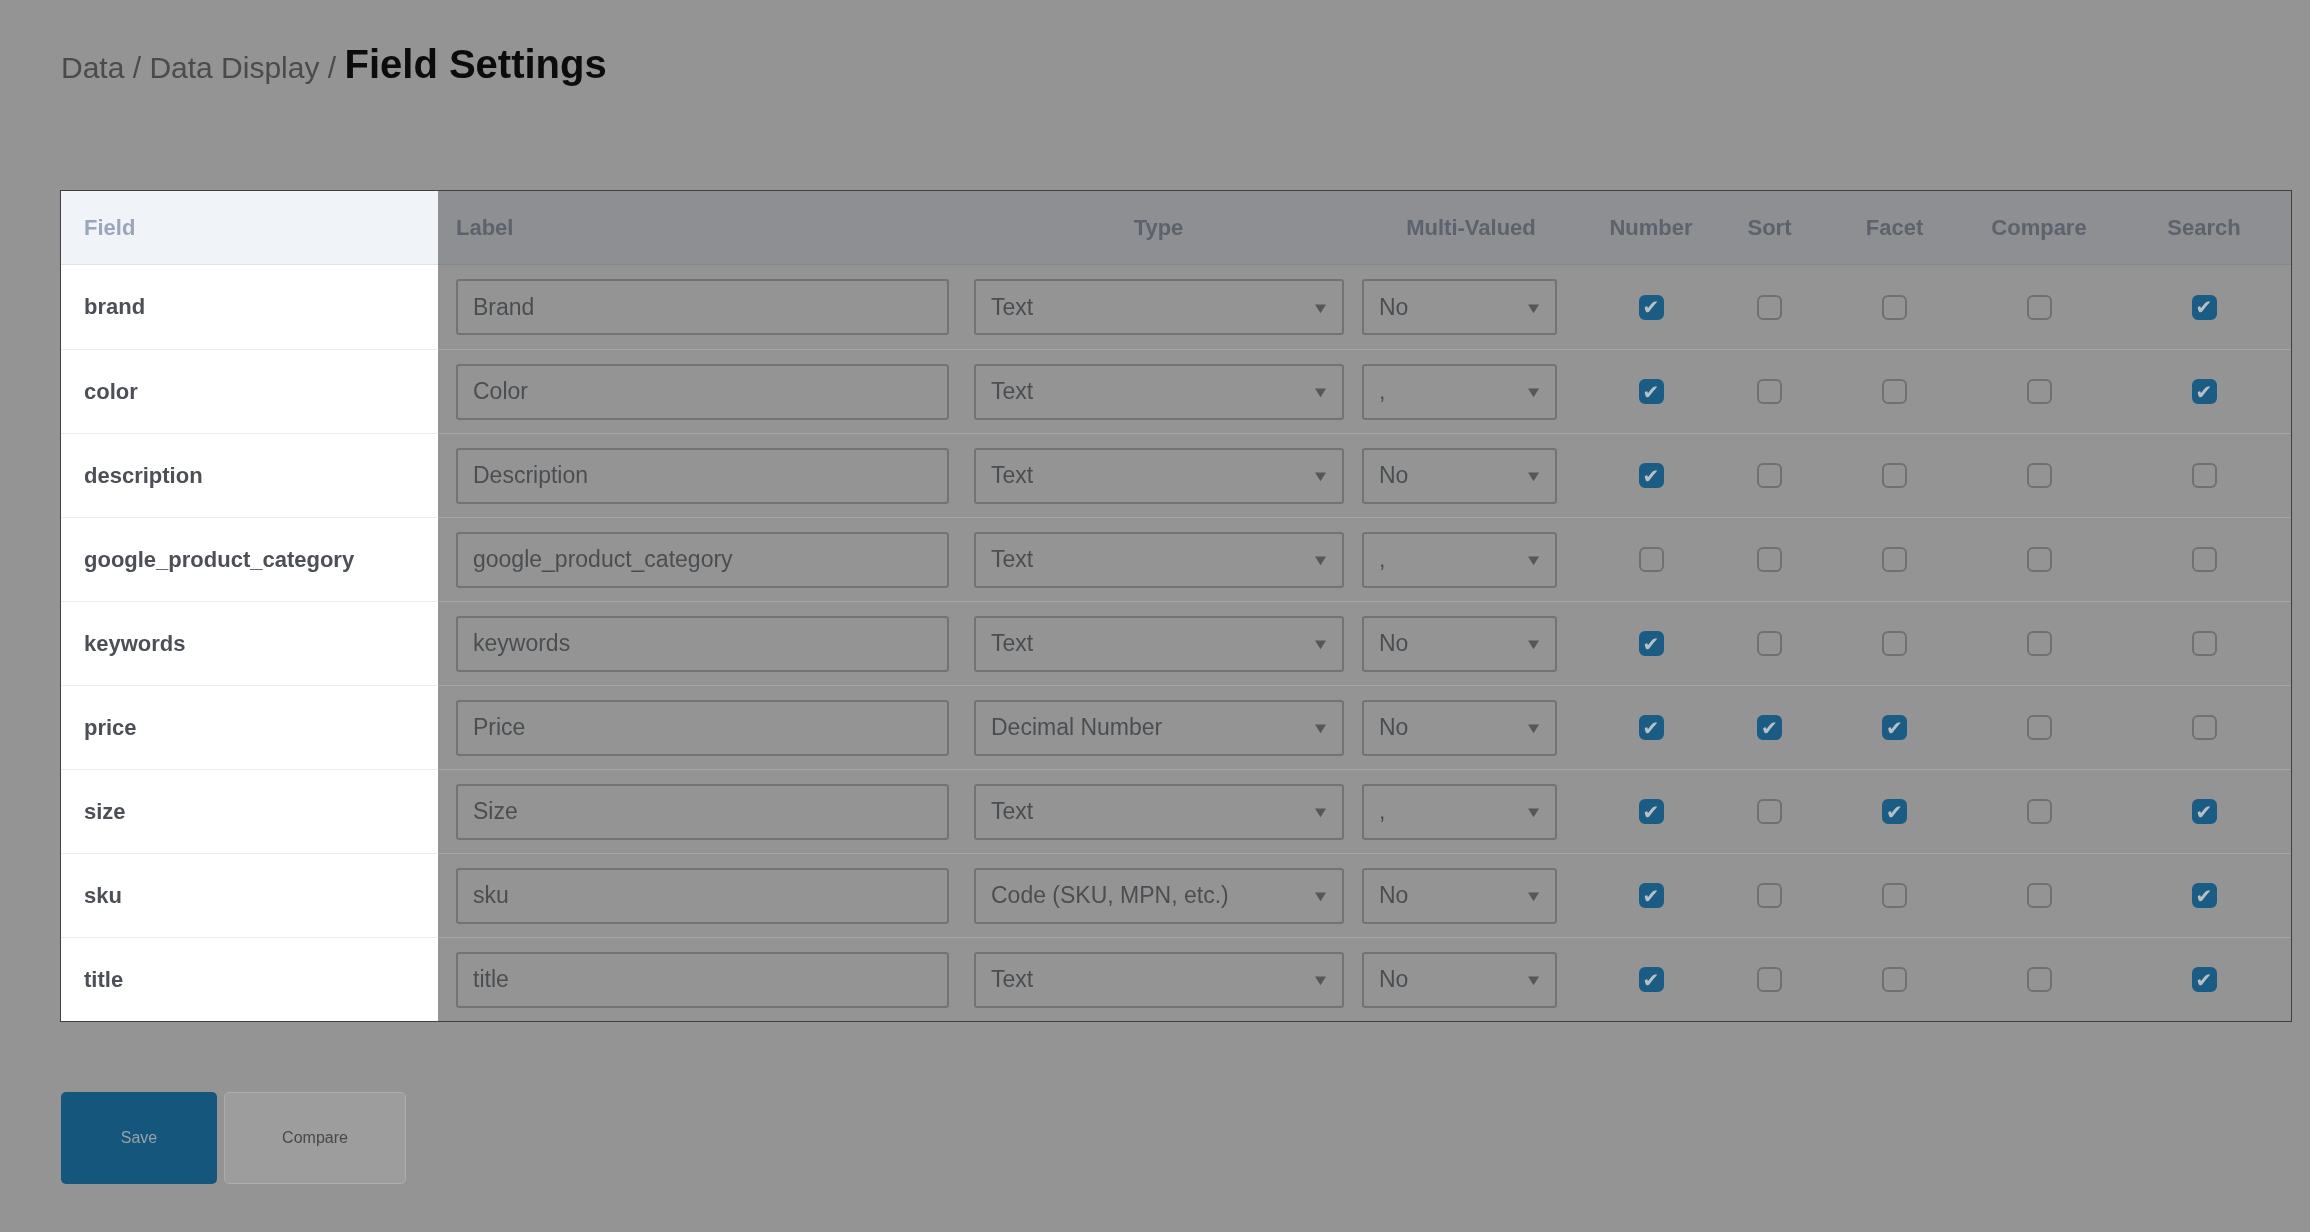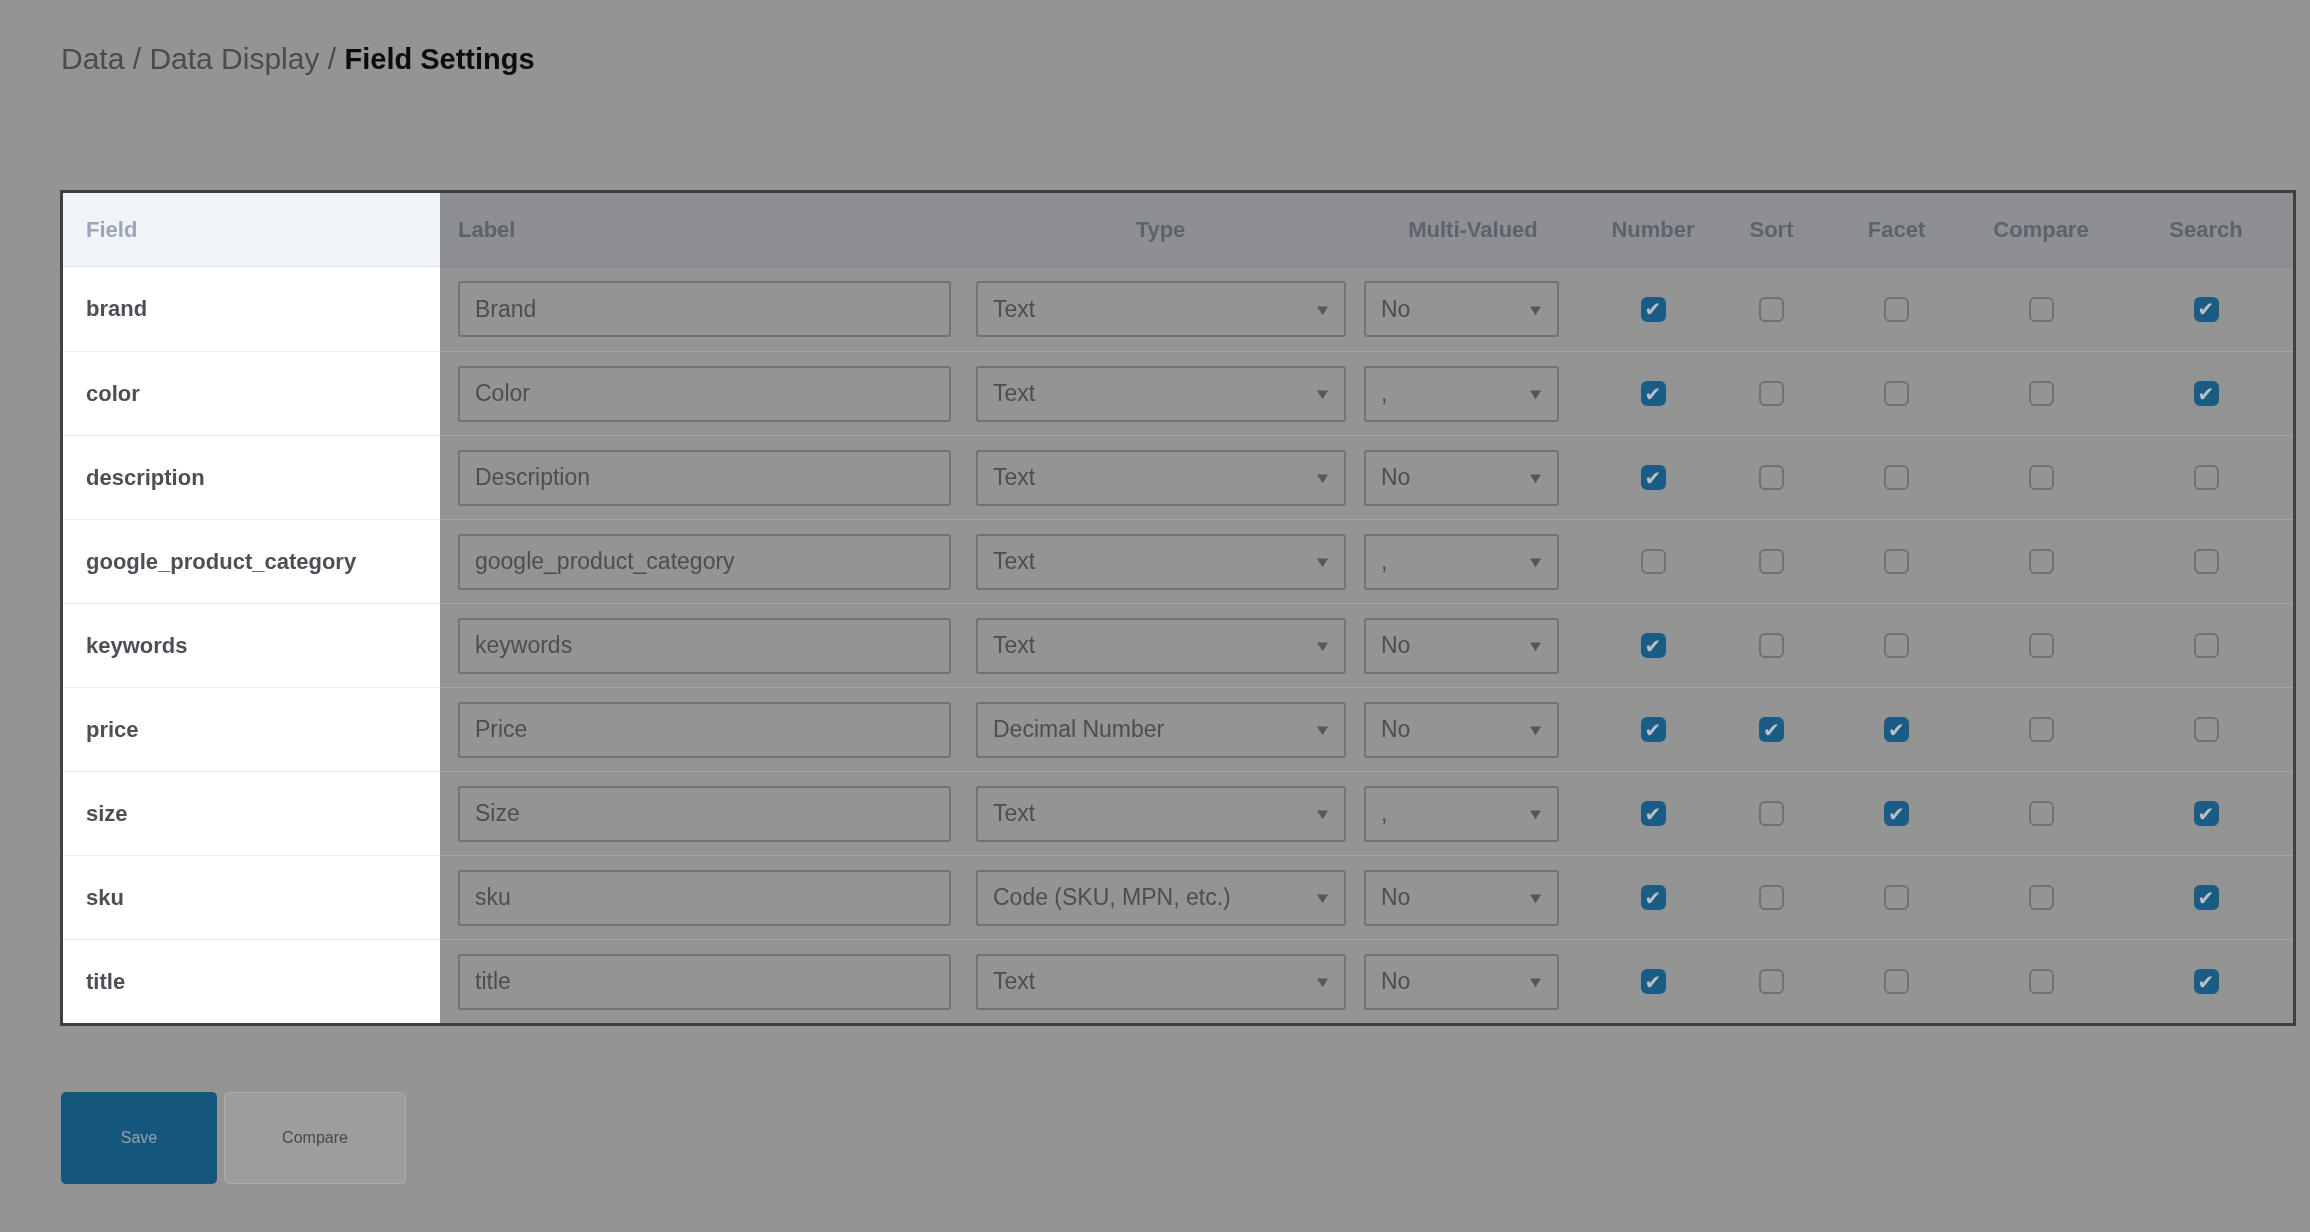--- a/index.html
+++ b/index.html
@@ -15,31 +15,31 @@
   .breadcrumb {
     position: absolute;
     left: 61px; top: 42px;
     display: flex;
     align-items: baseline;
     font-size: 30px;
     color: #4b4b4b;
   }
   .breadcrumb .sep { white-space: pre; }
   .breadcrumb .page-title {
-    font-size: 29px;
+    font-size: 40px;
     font-weight: bold;
     color: #0c0c0c;
   }
 
   
   .ftable {
     position: absolute;
     left: 60px; top: 190px;
     width: max-content;
-    border: 3px solid #404040;
+    border: 1px solid #404040;
   }
   .frow {
     display: grid;
     grid-template-columns: 377px 528px 385px 240px 120px 117px 133px 156px 174px;
     height: 84px;
   }
   .frow.header { height: 74px; }
   .cell {
     display: flex;
     align-items: center;

